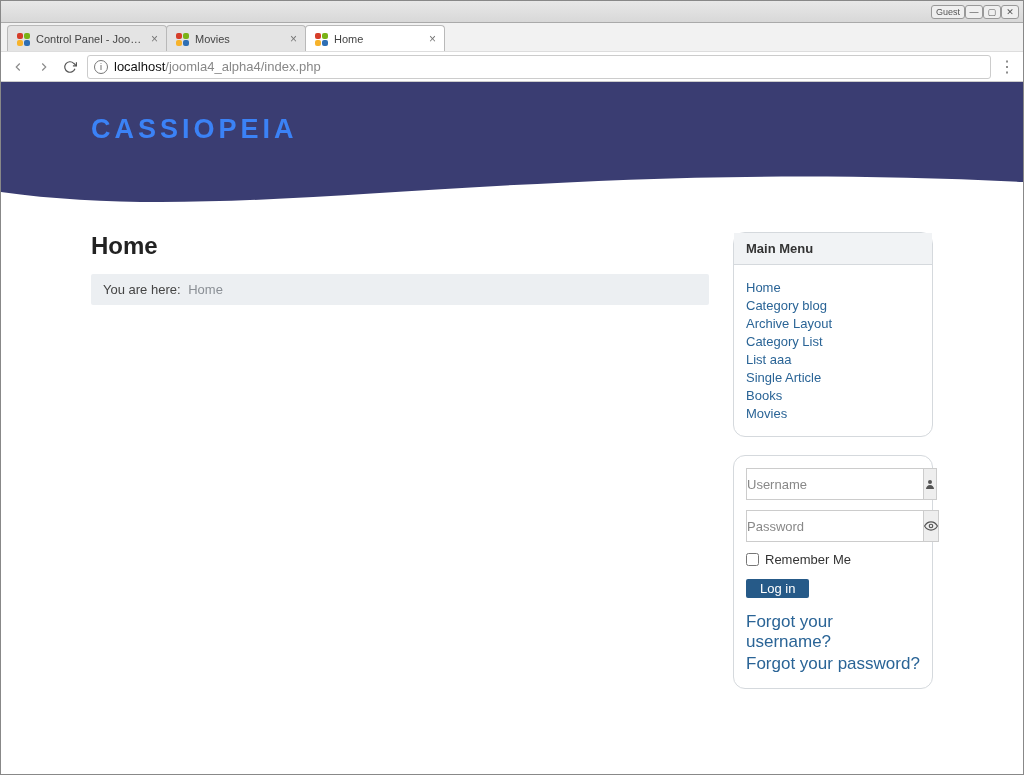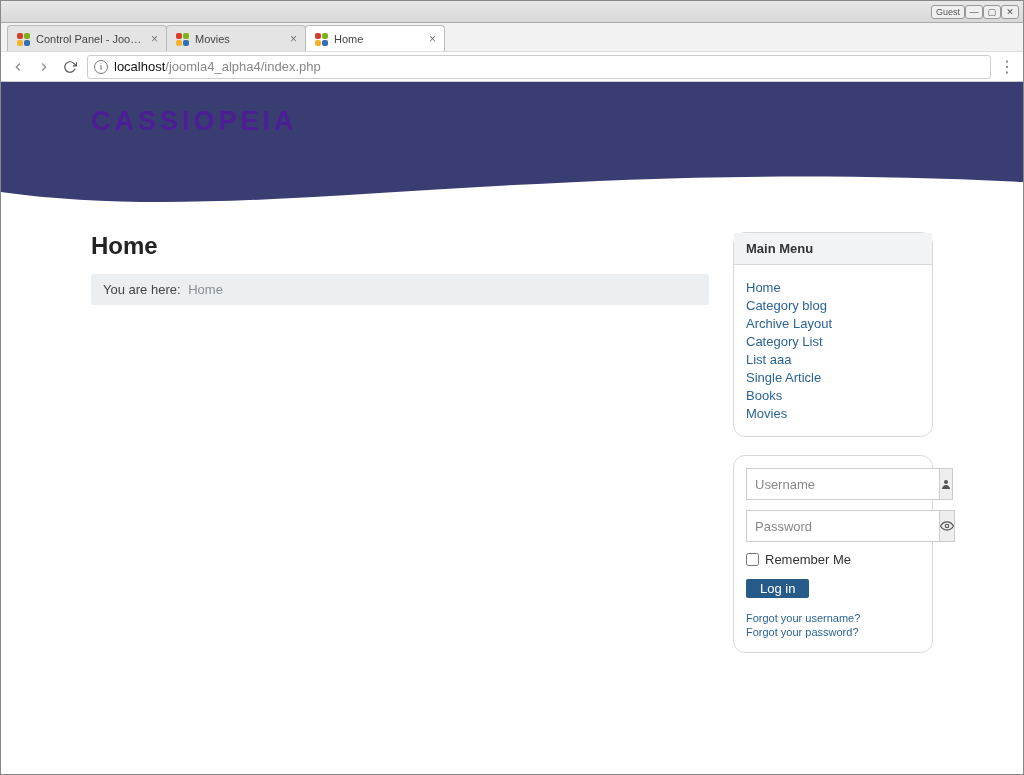--- a/index.html
+++ b/index.html
@@ -35,50 +35,50 @@
   .favicon { display:inline-block; position:relative; }
   .favicon::before, .favicon::after { content:""; position:absolute; width:6px; height:6px; border-radius:2px; }
   .favicon::before { background:#d63e2a; left:1px; top:1px; box-shadow: 7px 0 0 #7ab317; }
   .favicon::after  { background:#f7b32b; left:1px; top:8px; box-shadow: 7px 0 0 #2f6fb4; }
 
   
   .viewport { flex:1; background:#fff; overflow:hidden; position:relative; }
 
   .hero { position:relative; height:130px; }
   .hero svg { display:block; width:100%; height:130px; }
-  .hero .logo { position:absolute; left:90px; top:24px; color:#4c1d95; font-weight:700; letter-spacing:4px; font-size:27px; font-family: "Arial Black", Arial, sans-serif; }
+  .hero .logo { position:absolute; left:90px; top:32px; color:#3b82f6; font-weight:700; letter-spacing:4px; font-size:27px; font-family: "Arial Black", Arial, sans-serif; }
 
   .content { display:flex; padding: 20px 90px 0 90px; gap: 24px; }
   .main-col { flex:1; }
   .side-col { width: 200px; flex:none; }
 
   .page-title { font-size:24px; font-weight:700; color:#222; margin-bottom:14px; }
 
   .breadcrumb { background:#eceff2; padding:8px 12px; color:#444; font-size:13px; border-radius:2px; }
   .breadcrumb .crumb-current { color:#8a8f95; margin-left:4px; }
 
   .module { border:1px solid #d5d9dd; border-radius:12px; margin-bottom:18px; background:#fff; }
   .module-head { background:#f1f3f5; padding:8px 12px; font-weight:700; color:#333; border-bottom:1px solid #d5d9dd; font-size:13px; }
   .module-body { padding:12px; }
 
   .menu-list { list-style:none; }
   .menu-list li { margin:3px 0; }
   .menu-list a { color:#2a6496; text-decoration:none; font-size:13px; }
 
   .input-row { display:flex; margin-bottom:10px; }
-  .input-row input { flex:1; border:1px solid #ccc; border-right:none; padding:6px 8px; font-size:13px; height:32px; color:#555; }
+  .input-row input { flex:1; border:1px solid #ccc; border-right:none; padding:6px 0; font-size:13px; height:32px; color:#555; }
   .input-row input::placeholder { color:#888; }
   .input-addon { width:32px; height:32px; border:1px solid #ccc; background:#eee; display:flex; align-items:center; justify-content:center; color:#555; }
 
   .remember { display:flex; align-items:center; gap:6px; margin:4px 0 12px; font-size:13px; color:#333; }
 
   .login-btn { background:#265a88; color:#fff; border:none; padding:2px 14px; font-size:13px; border-radius:2px; cursor:pointer; }
 
   .module .links { margin-top:14px; }
-  .module .links a { display:block; color:#2a6496; text-decoration:none; font-size:11px; margin:2px 0; }
+  .module .links a { display:block; color:#2a6496; text-decoration:none; font-size:17px; margin:2px 0; }
 
 </style>
 </head>
 <body>
 
 <div class="os-window">
 
   <div class="os-titlebar">
     <div class="pill guest">Guest</div>
     <div class="pill sq">—</div>

